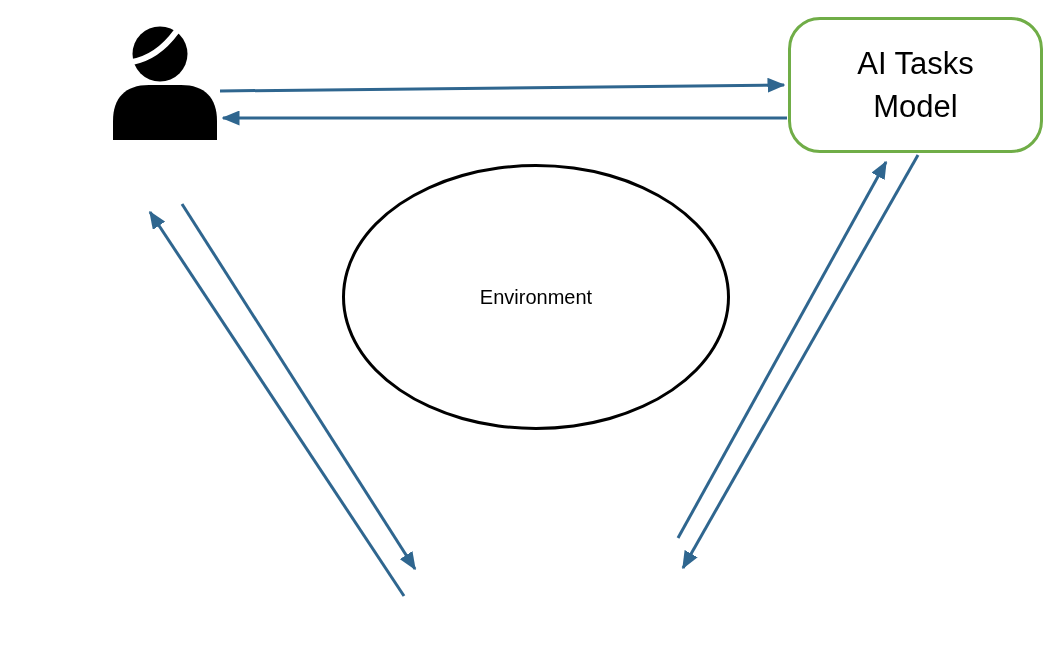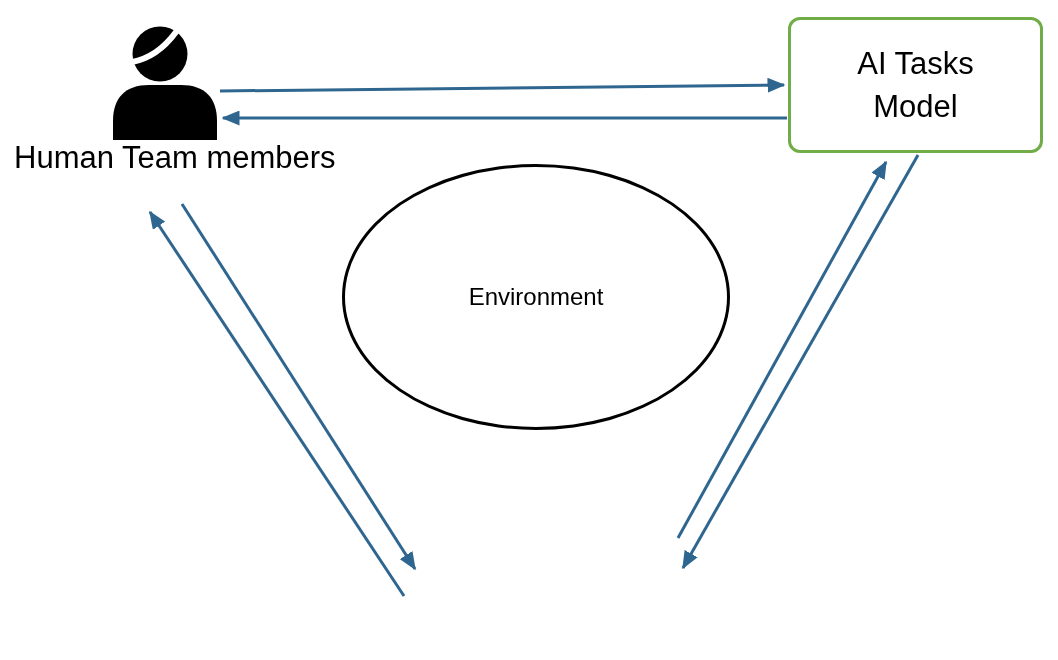--- a/index.html
+++ b/index.html
@@ -28,21 +28,21 @@
     stroke-width: 3;
     fill: none;
   }
   .arrowhead-fill {
     fill: var(--arrow, #2F668F);
   }
   .node-box {
     position: absolute;
     box-sizing: border-box;
     border: 3px solid var(--box-border, #70AD47);
-    border-radius: 12px;
+    border-radius: 32px;
     background: var(--background, #FFFFFF);
     display: flex;
     align-items: center;
     justify-content: center;
     z-index: 2;
   }
   .node-box .box-label {
     white-space: pre-line;
     text-align: center;
     font-size: 31px;
@@ -64,21 +64,21 @@
     width: 388px; height: 266px;
     border: 3px solid var(--shape-outline, #000000);
     border-radius: 50%;
     background: var(--background, #FFFFFF);
     display: flex;
     align-items: center;
     justify-content: center;
     z-index: 1;
   }
   .ellipse-environment .ellipse-label {
-    font-size: 24px;
+    font-size: 20px;
     color: var(--text, #000000);
   }
   .person-icon {
     position: absolute;
     left: 112px; top: 25px;
     width: 106px; height: 115px;
     z-index: 2;
   }
   .person-fill { fill: var(--icon, #000000); }
   .person-hair-part {
@@ -114,21 +114,20 @@
     <line class="arrow-line" x1="678" y1="538" x2="886" y2="162" marker-end="url(#ah)"></line>
     <line class="arrow-line" x1="918" y1="155" x2="683" y2="568" marker-end="url(#ah)"></line>
   </svg>
 
   <svg class="person-icon" viewBox="0 0 106 115" xmlns="http://www.w3.org/2000/svg">
     <circle class="person-fill" cx="48" cy="29" r="27.5"></circle>
     <path class="person-hair-part" d="M20,37 C36,34 50,26 64,7"></path>
     <path class="person-fill" d="M1,115 L1,96 C1,73 13,60 37,60 L69,60 C93,60 105,73 105,96 L105,115 Z"></path>
   </svg>
 
-  <div class="human-label">Human Team members</div>
 
   <div class="node-box box-ai-tasks">
     <span class="box-label">AI Tasks
 Model</span>
   </div>
 
 
   <div class="ellipse-environment">
     <span class="ellipse-label">Environment</span>
   </div>

